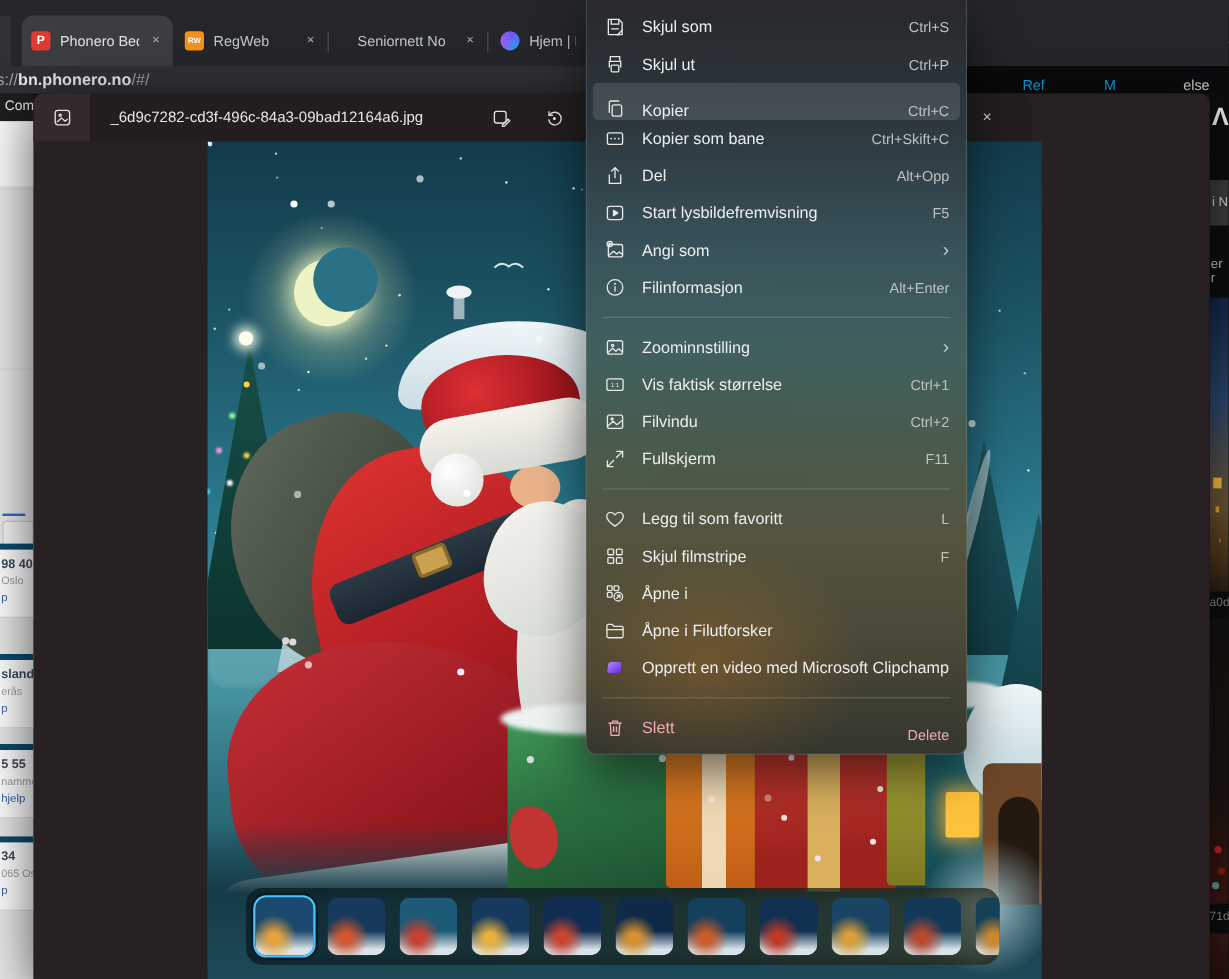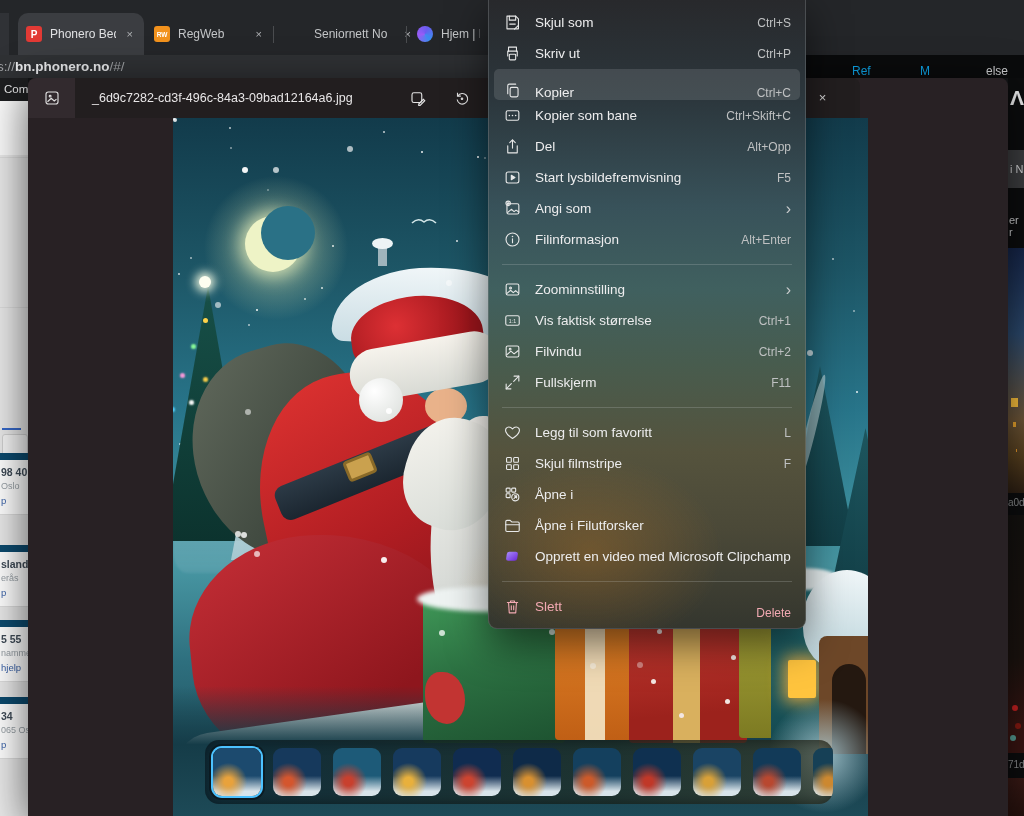--- a/index.html
+++ b/index.html
@@ -25,21 +25,21 @@
   #urlbar .dom { color:#e9eaec; font-weight:bold; }
   #page-left-head { left:0; top:78px; width:28px; height:23px; background:#1d1e20; color:#e8e9ea;
     font-size:11.5px; line-height:23px; padding-left:4px; overflow:hidden; z-index:1; white-space:nowrap;}
   #left-col { left:0; top:101px; width:28px; height:715px; background:#e9e9e9; overflow:hidden; z-index:1; }
   #left-col .white-band { position:absolute; left:0; top:0; width:28px; height:54px; background:#fbfbfb; }
   #left-col .hline { position:absolute; left:0; width:28px; height:1px; background:#dcdcdc; }
   #left-col .blue-ul { position:absolute; left:2px; top:327px; width:19px; height:2px; background:#3668c8; }
   #left-col .btn-frag { position:absolute; left:2px; top:333px; width:26px; height:22px;
     background:#f4f4f4; border:1px solid #d0d0d0; border-radius:3px; }
   .lcard { position:absolute; left:0; width:28px; height:62px; background:#ffffff;
-    border-top:7px solid #0c4a6e; border-bottom:1px solid #dddddd; padding:6px 0 0 1px; overflow:visible; }
+    border-top:5px solid #0c4a6e; border-bottom:1px solid #dddddd; padding:6px 0 0 1px; overflow:visible; }
   .lcard .t { font-size:10.5px; font-weight:bold; color:#3f4b57; white-space:nowrap; }
   .lcard .s { font-size:9px; color:#98a0a6; margin-top:3px; white-space:nowrap; }
   .lcard .k { font-size:9.5px; color:#3a62a8; margin-top:4px; white-space:nowrap; }
 
   #bing-panel { left:490px; top:0; width:534px; height:78px; background:#0a0b0c; z-index:0; }
   #bing-panel .strip { position:absolute; left:0; top:0; width:534px; height:13px; background:#303235; }
   #bing-prompt { position:absolute; left:355px; top:30px; color:#8f9193; font-size:13.5px; white-space:nowrap; }
   .bing-frag { position:absolute; top:64px; font-size:12px; color:#0ea5e9; }
   #frag-else { color:#cfd0d2; }
 
@@ -205,21 +205,21 @@
         <div class="tab active" style="left: 18px; width: 126px;">
           <span class="fav" style="background: rgb(226, 58, 53); font-size: 10px;">P</span>
           <span class="lbl">Phonero Bedri</span>
           <span class="cls">×</span>
         </div>
         <div class="tab" style="left: 146px; width: 127px;">
           <span class="fav" style="background: rgb(242, 146, 29); font-size: 6.5px;">RW</span>
           <span class="lbl">RegWeb</span>
           <span class="cls">×</span>
         </div>
-        <div class="tab" style="left: 292px; width: 130px;">
+        <div class="tab" style="left: 276px; width: 130px;">
           <span class="lbl" style="margin-left: 14px;">Seniornett No</span>
           <span class="cls">×</span>
         </div>
         <div class="tabdiv" style="left: 273px;"></div>
         <div class="tab" style="left: 409px; width: 79px;">
           <span class="fav loop"></span>
           <span class="lbl">Hjem | M</span>
         </div>
         <div class="tabdiv" style="left: 406px;"></div>
       </div>
@@ -405,21 +405,21 @@
         <span class="mi-short">Ctrl+S</span>
       </div>
       <div class="menu-item">
         <span class="mi-icon">
           <svg width="19" height="19" viewBox="0 0 24 24" fill="none" stroke="currentColor" stroke-width="1.4" stroke-linecap="round" stroke-linejoin="round">
             <path d="M7 9V4h10v5"></path>
             <path d="M6 15v-6h12v6"></path>
             <rect x="8" y="13" width="8" height="7" rx="1"></rect>
           </svg>
         </span>
-        <span class="mi-label">Skriv ut</span>
+        <span class="mi-label">Skjul ut</span>
         <span class="mi-short">Ctrl+P</span>
       </div>
       <div class="menu-item hl">
         <span class="mi-icon">
           <svg width="19" height="19" viewBox="0 0 24 24" fill="none" stroke="currentColor" stroke-width="1.4" stroke-linecap="round" stroke-linejoin="round">
             <rect x="9" y="8" width="10" height="12" rx="2"></rect>
             <path d="M6 16V6a2 2 0 0 1 2-2h8"></path>
           </svg>
         </span>
         <span class="mi-label">Kopier</span>

